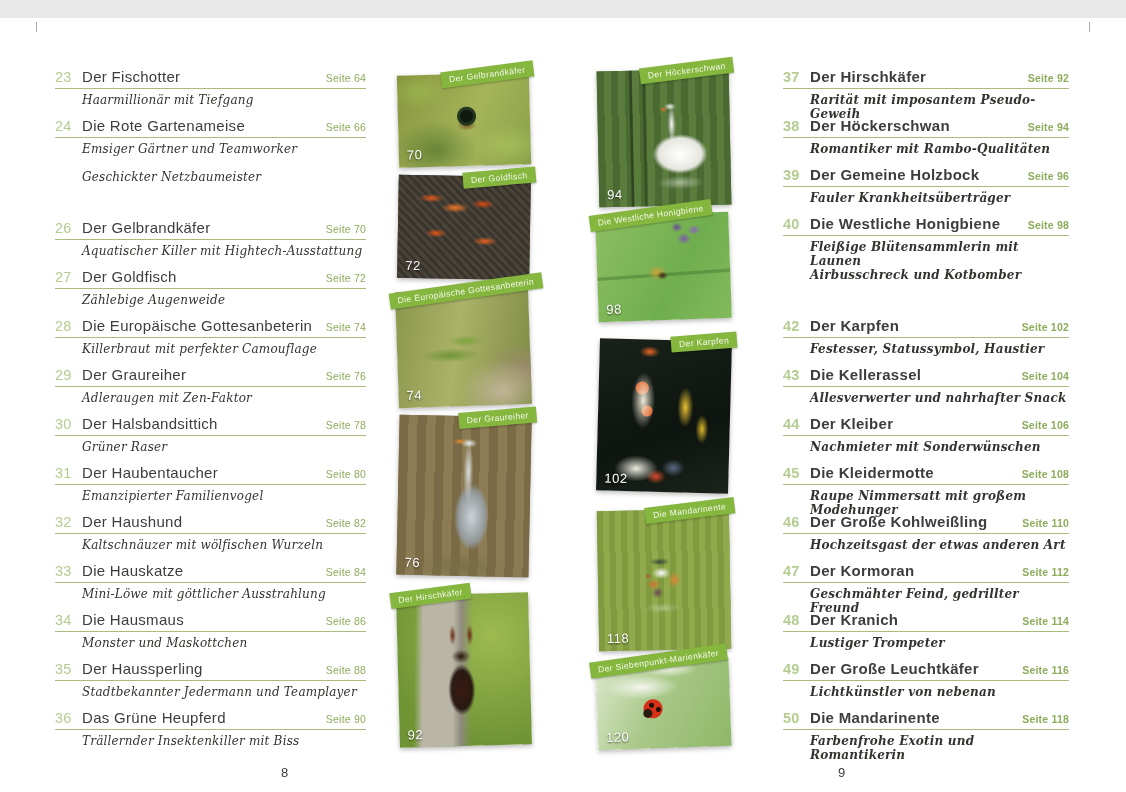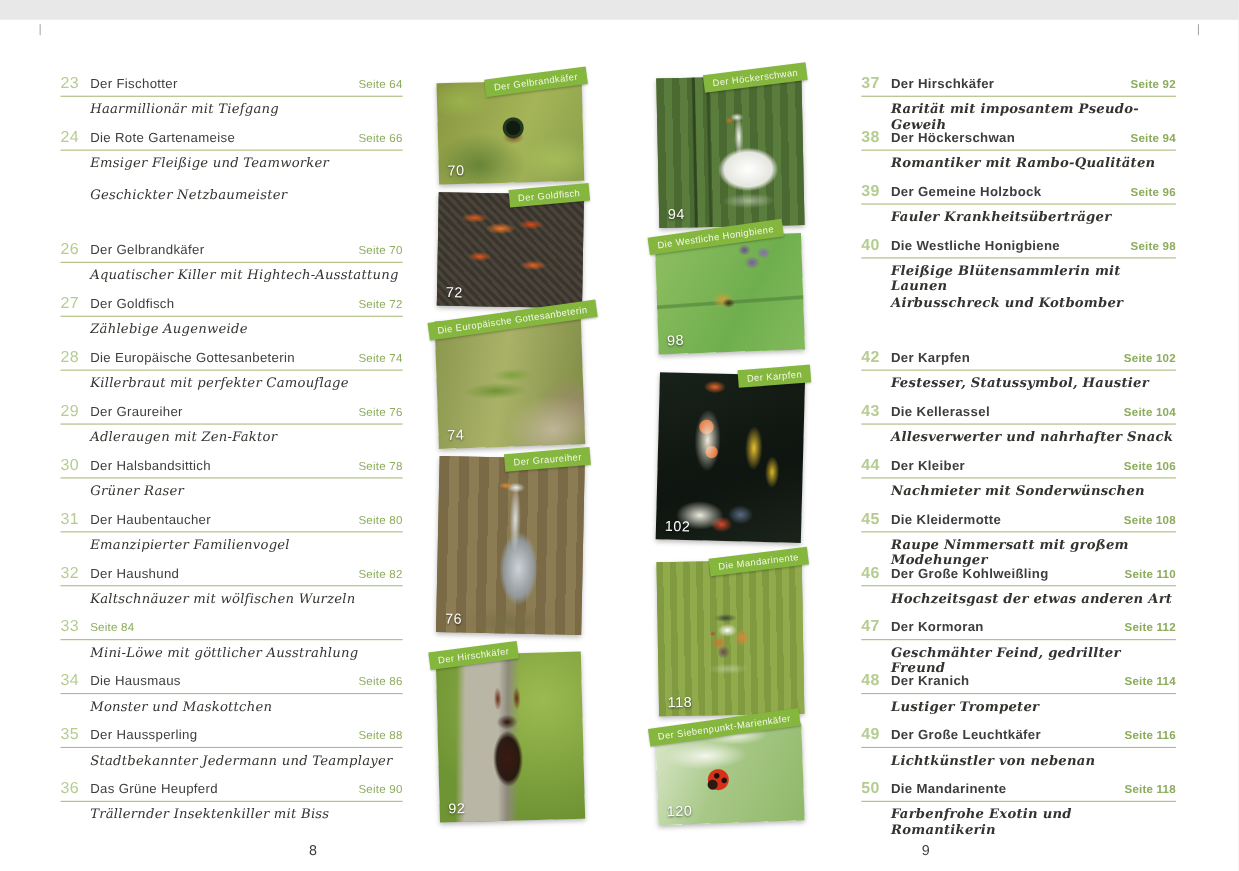--- a/index.html
+++ b/index.html
@@ -10,21 +10,21 @@
   .crop-mark.tr{left:1089px;top:4px;}
 
   
   .toc{position:absolute;top:50px;}
   .toc.left{left:55px;width:311px;}
   .toc.right{left:783px;width:286px;font-weight:bold;}
   .entry{height:49px;}
   .entry-row{display:flex;align-items:baseline;border-bottom:1px solid #aabc7d;
              padding-bottom:3px;}
   .entry-num{width:27px;flex:0 0 27px;font-size:14.5px;color:#b5cc90;letter-spacing:.3px;}
-  .entry-title{flex:1;font-size:12px;color:#3d3d3d;letter-spacing:.3px;}
+  .entry-title{flex:1;font-size:15px;color:#3d3d3d;letter-spacing:.3px;}
   .entry-page{font-size:10.5px;color:#8dac5c;letter-spacing:.2px;}
   .entry-sub{margin-top:4px;padding-left:27px;font-family:"DejaVu Serif",serif;
              font-style:italic;font-size:12px;color:#33332f;letter-spacing:.2px;}
 
   
   .folio{position:absolute;font-size:13px;color:#3d3d3d;}
   .folio.left{left:281px;top:747px;}
   .folio.right{left:838px;top:747px;}
 
   
@@ -134,21 +134,21 @@
     </div>
     <div class="entry-sub">Haarmillionär mit Tiefgang</div>
   </div>
 
   <div class="entry">
     <div class="entry-row">
       <span class="entry-num">24</span>
       <span class="entry-title">Die Rote Gartenameise</span>
       <span class="entry-page">Seite 66</span>
     </div>
-    <div class="entry-sub">Emsiger Fleißige und Teamworker</div>
+    <div class="entry-sub">Emsiger Gärtner und Teamworker</div>
   </div>
 
   <div class="entry">
     <div class="entry-sub">Geschickter Netzbaumeister</div>
   </div>
 
   <div class="entry">
     <div class="entry-row">
       <span class="entry-num">26</span>
       <span class="entry-title">Der Gelbrandkäfer</span>
@@ -207,20 +207,21 @@
       <span class="entry-num">32</span>
       <span class="entry-title">Der Haushund</span>
       <span class="entry-page">Seite 82</span>
     </div>
     <div class="entry-sub">Kaltschnäuzer mit wölfischen Wurzeln</div>
   </div>
 
   <div class="entry">
     <div class="entry-row">
       <span class="entry-num">33</span>
+      <span class="entry-title">Die Hauskatze</span>
       <span class="entry-page">Seite 84</span>
     </div>
     <div class="entry-sub">Mini-Löwe mit göttlicher Ausstrahlung</div>
   </div>
 
   <div class="entry">
     <div class="entry-row">
       <span class="entry-num">34</span>
       <span class="entry-title">Die Hausmaus</span>
       <span class="entry-page">Seite 86</span>

